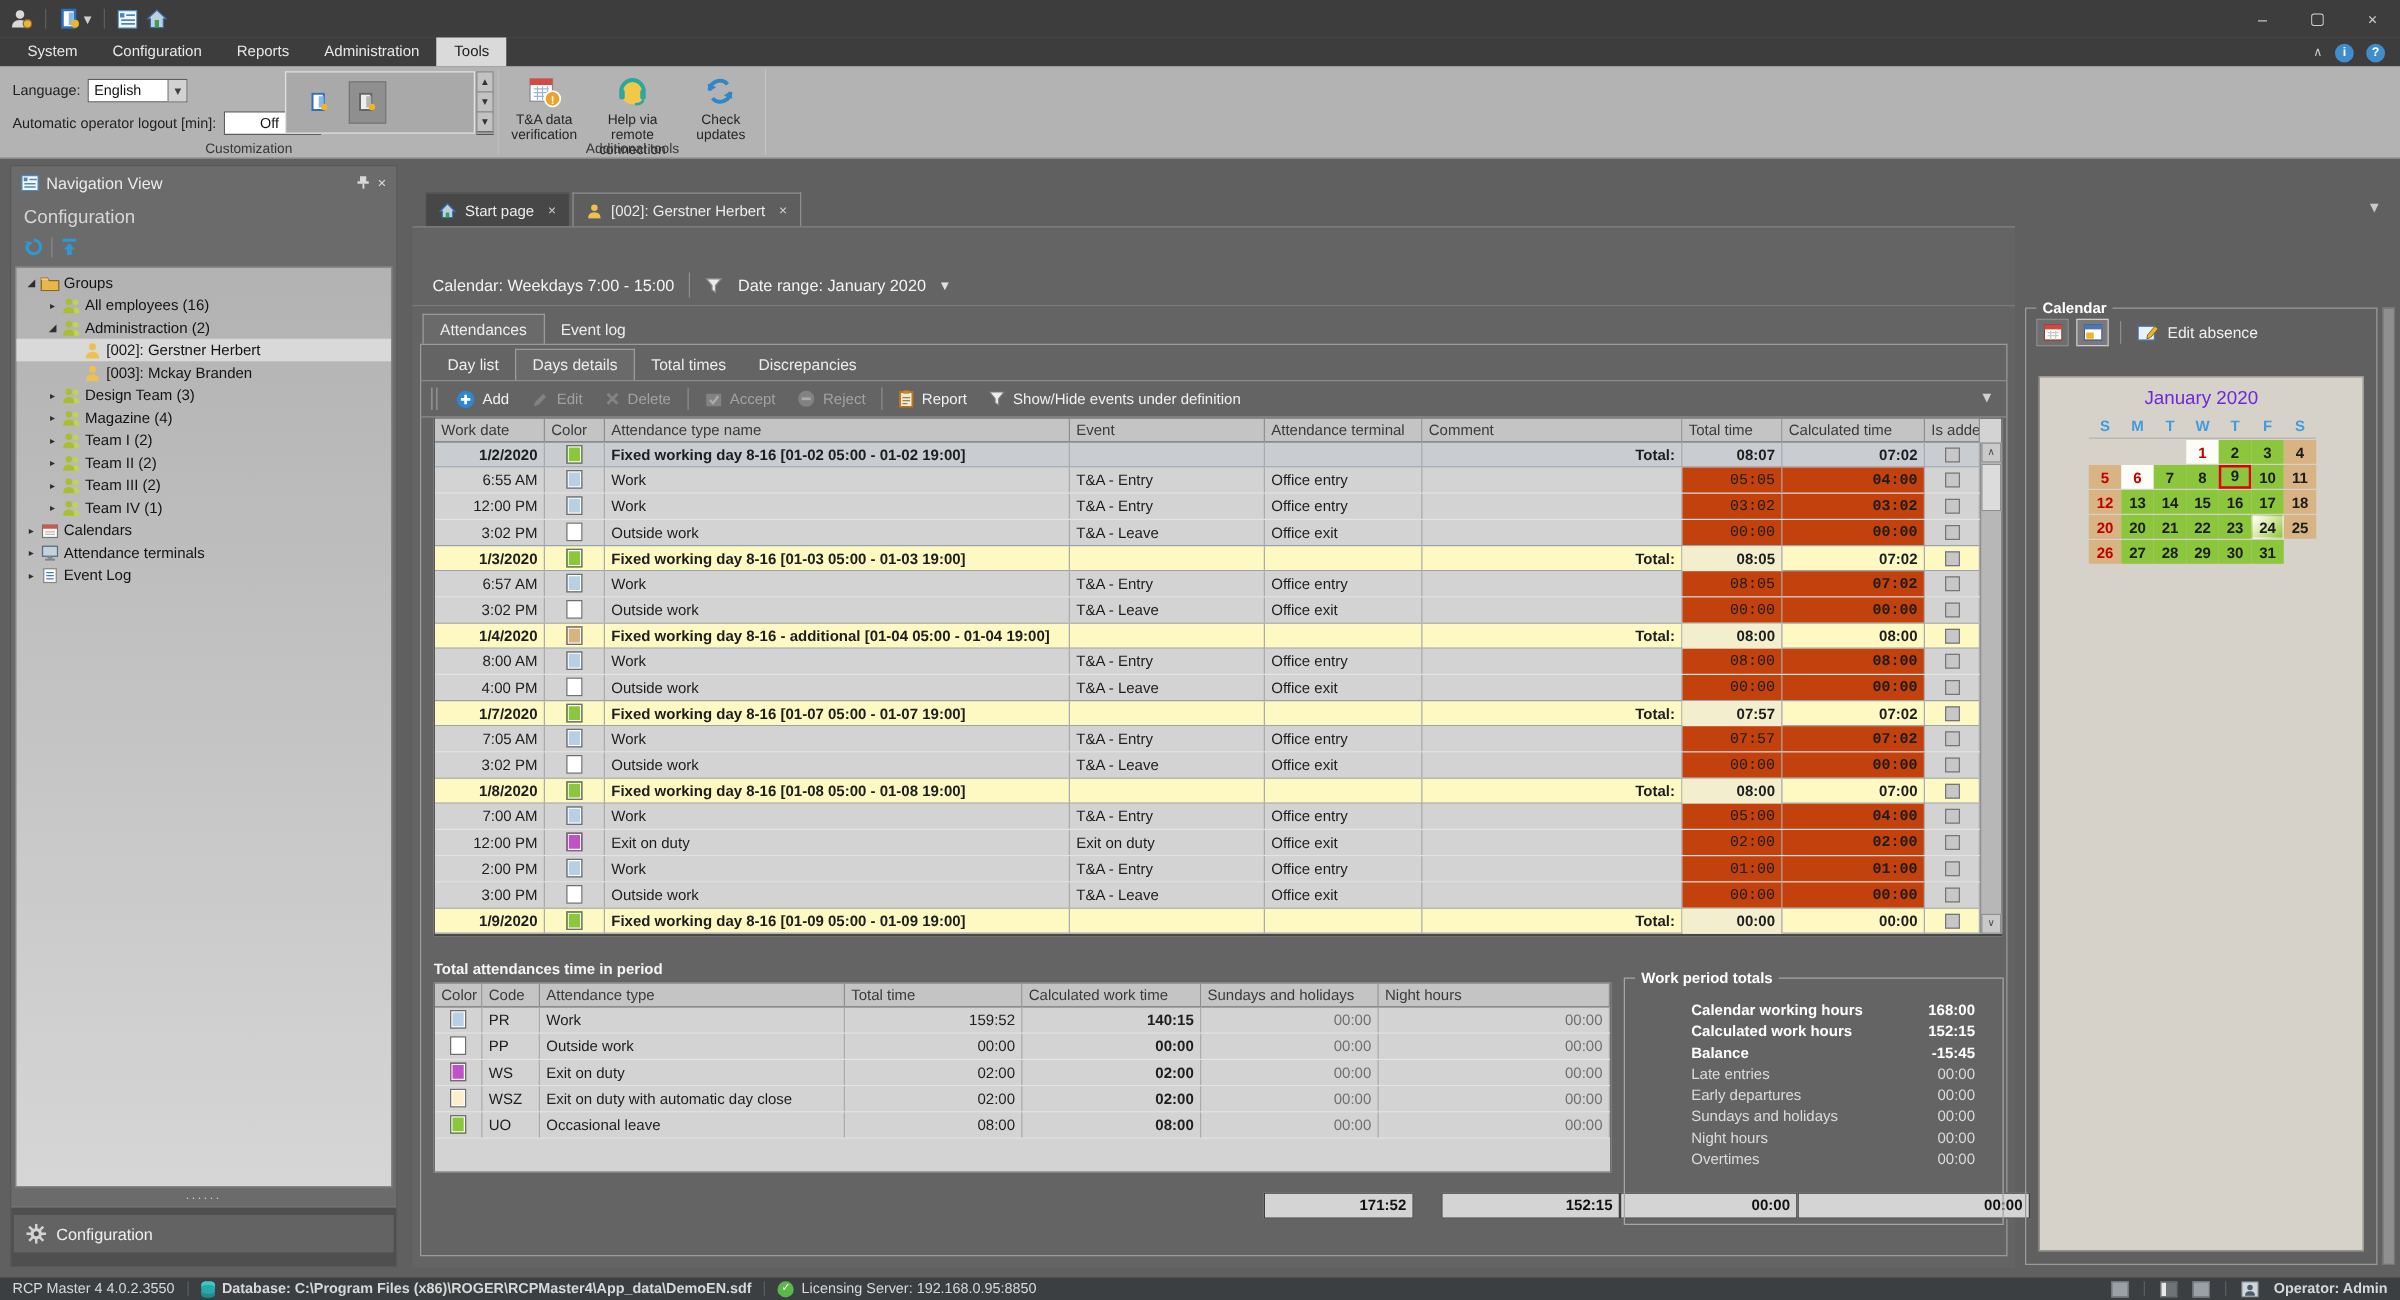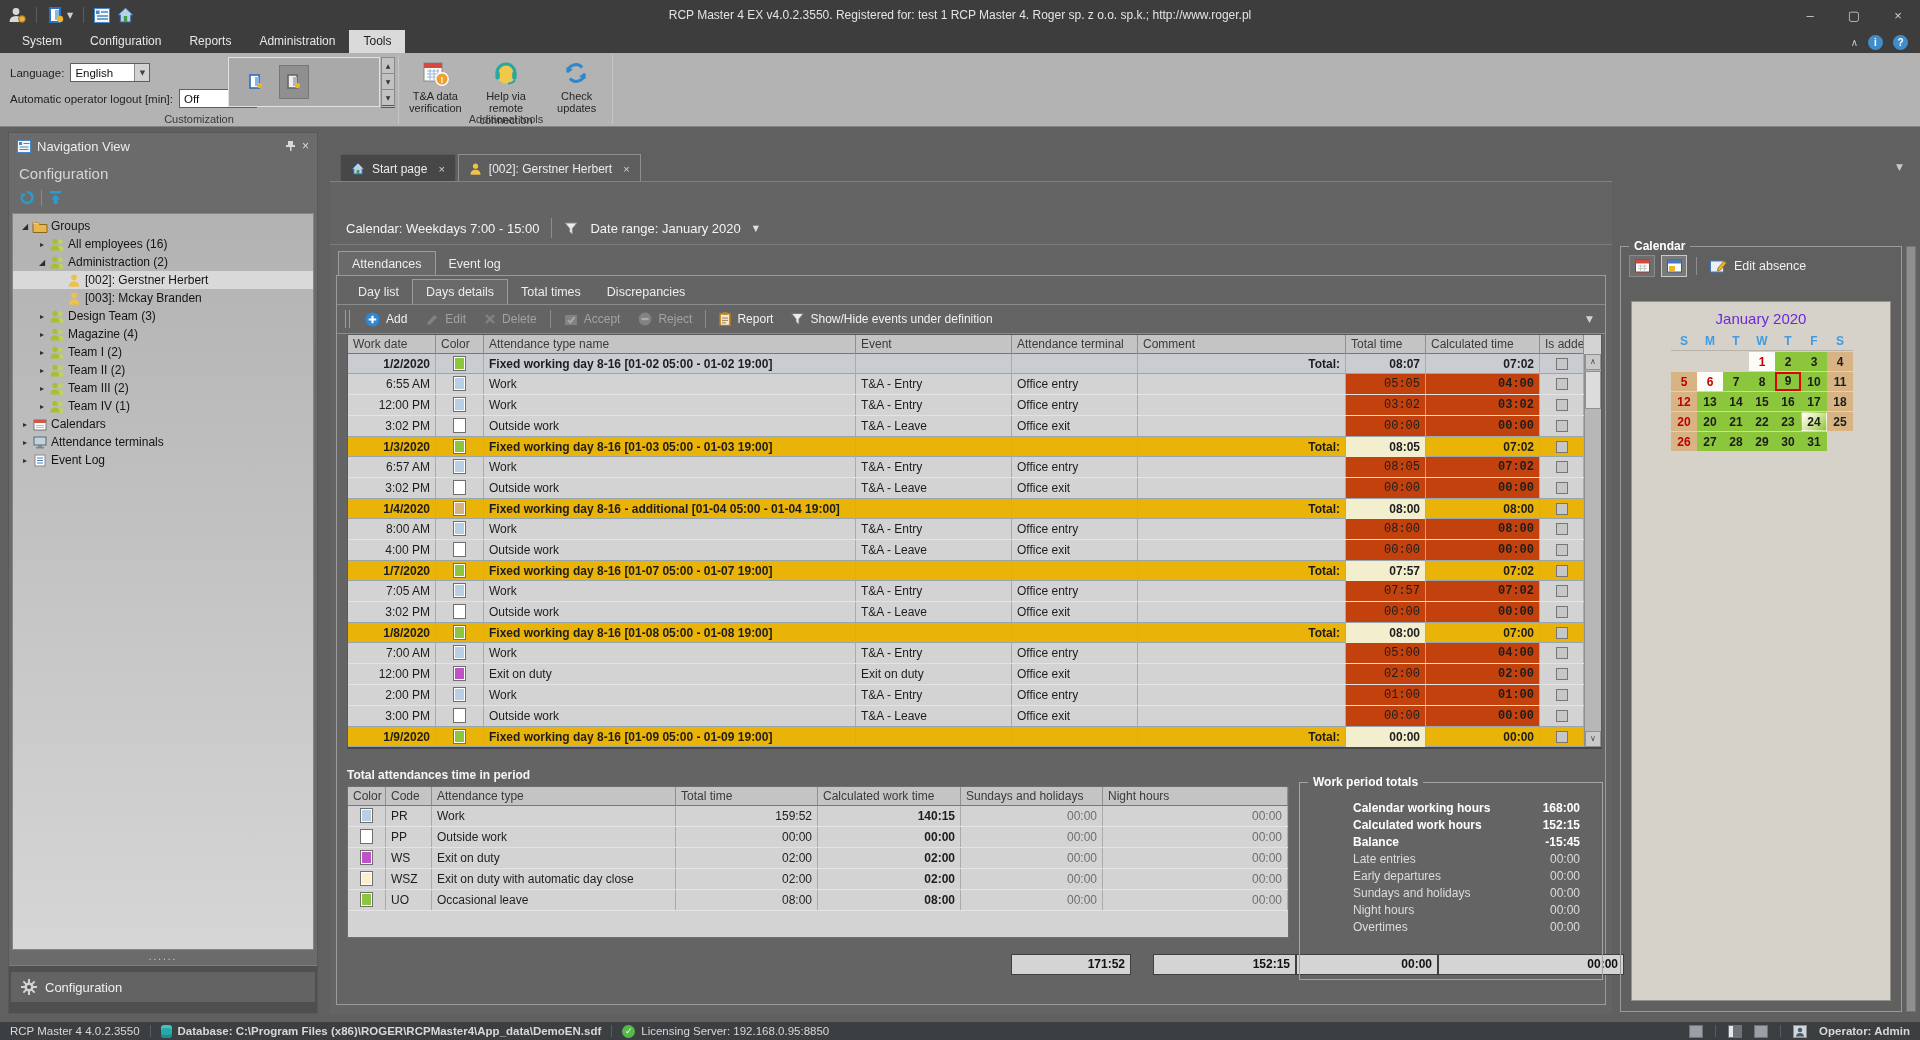--- a/index.html
+++ b/index.html
@@ -81,21 +81,21 @@
   .tbtn.dis{color:#a2a2a2;}
   .tsep{width:1px;height:18px;background:#8b8b8b;margin:0 4px;}
   .tb-rchev{margin-left:auto;color:#d2d2d2;font-size:9px;padding-right:6px;}
 
   
   .grid{position:absolute;left:10px;top:58px;width:1255px;border:1px solid #5a5a5a;border-bottom:2px solid #474747;background:#d3d3d3;}
   .grid-row{display:grid;grid-template-columns:88px 48px 372px 156px 126px 208px 80px 114px 44px;width:1236px;}
   .hcell{height:19px;background:#c4c4c4;border-right:1px solid #8f8f8f;border-bottom:1px solid #787878;font-size:12px;color:#3a3a3a;padding:2px 5px 0;white-space:nowrap;overflow:hidden;}
   .cell{height:20px;line-height:20px;border-right:1px solid #ababab;font-size:12px;color:#1d1d1d;padding:0 5px;white-space:nowrap;overflow:hidden;}
   .rd{background:#d3d3d3;border-bottom:1px solid #e3e3e3;height:21px;}
-  .rg{background:#eab308;border-top:1px solid #99a5ad;border-bottom:1px solid #99a5ad;height:21px;margin-top:-1px;}
+  .rg{background:#fef9c3;border-top:1px solid #99a5ad;border-bottom:1px solid #99a5ad;height:21px;margin-top:-1px;}
   .rg.sel{background:#c9cdd2;}
   .c-right{text-align:right;}
   .b{font-weight:bold;}
   .rd .c-total,.rd .c-calc{background:#c2410c;font-family:Liberation Mono, monospace;}
   .rg .c-total{background:#f3eecd;}
   .rg.sel .c-total{background:transparent;}
   .swatch{display:block;width:13px;height:15px;margin:2px auto 0;border:1px solid #6f6f6f;box-shadow:inset 0 0 0 1px #fff;}
   .ckbox{display:block;width:12px;height:12px;margin:4px auto 0;background:#c7c7c7;border:1px solid #767676;}
   .vscroll{position:absolute;right:0;top:19px;bottom:0;width:17px;background:#b7b7b7;border-left:1px solid #8f8f8f;}
   .vs-btn{position:absolute;left:0;width:16px;height:16px;background:#c9c9c9;border:1px solid #909090;color:#4a4a4a;font-size:8px;text-align:center;line-height:14px;}
@@ -182,21 +182,20 @@
             <path d="M7 4h7M3 8h11M3 11h11" stroke="#4888c8" stroke-width="1.4"></path>
           </svg>
         </span>
       <span>
           <svg width="17" height="16">
             <path d="M8.5 1L16 8h-2.3v7H3.3V8H1z" fill="#bcd0e2" stroke="#3868a8"></path>
             <rect x="6.8" y="9" width="3.4" height="6" fill="#3fa048"></rect>
           </svg>
         </span>
     </div>
-    <div class="tb-title">RCP Master 4 EX v4.0.2.3550. Registered for: test 1 RCP Master 4. Roger sp. z o.o. sp.k.;  http://www.roger.pl</div>
     <div class="tb-controls">
       <span class="tb-btn">–</span>
       <span class="tb-btn glyph">▢</span>
       <span class="tb-btn">×</span>
     </div>
   </div>
 
   <div class="menubar">
     <div class="menu-items" id="menu-items">
         <div class="menu-item">System</div>
@@ -216,21 +215,21 @@
     <div class="rgroup" style="left:0;width:398px;">
       <div class="rrow" style="left:10px;top:10px;">
         <span>Language:</span>
         <span class="combo" style="width:80px;margin-left:6px;">
             <span class="cv">English</span>
             <span class="ca glyph">▼</span>
           </span>
       </div>
       <div class="rrow" style="left:10px;top:36px;">
         <span>Automatic operator logout [min]:</span>
-        <span class="combo" style="width:78px;margin-left:6px;">
+        <span class="combo" style="width:78px;margin-left:6px;padding-left:24px;">
             <span class="cv">Off</span>
             <span class="ca glyph">▼</span>
           </span>
       </div>
       <div class="qbox">
         <span class="qcell">
             <svg width="16" height="16">
               <rect x="2" y="1" width="9" height="13" fill="#fff" stroke="#2f6fc0" stroke-width="1.6"></rect>
               <rect x="7" y="3" width="4" height="9" fill="#88b8e8"></rect>
               <circle cx="11.5" cy="11.5" r="2.6" fill="#f0b428"></circle>

